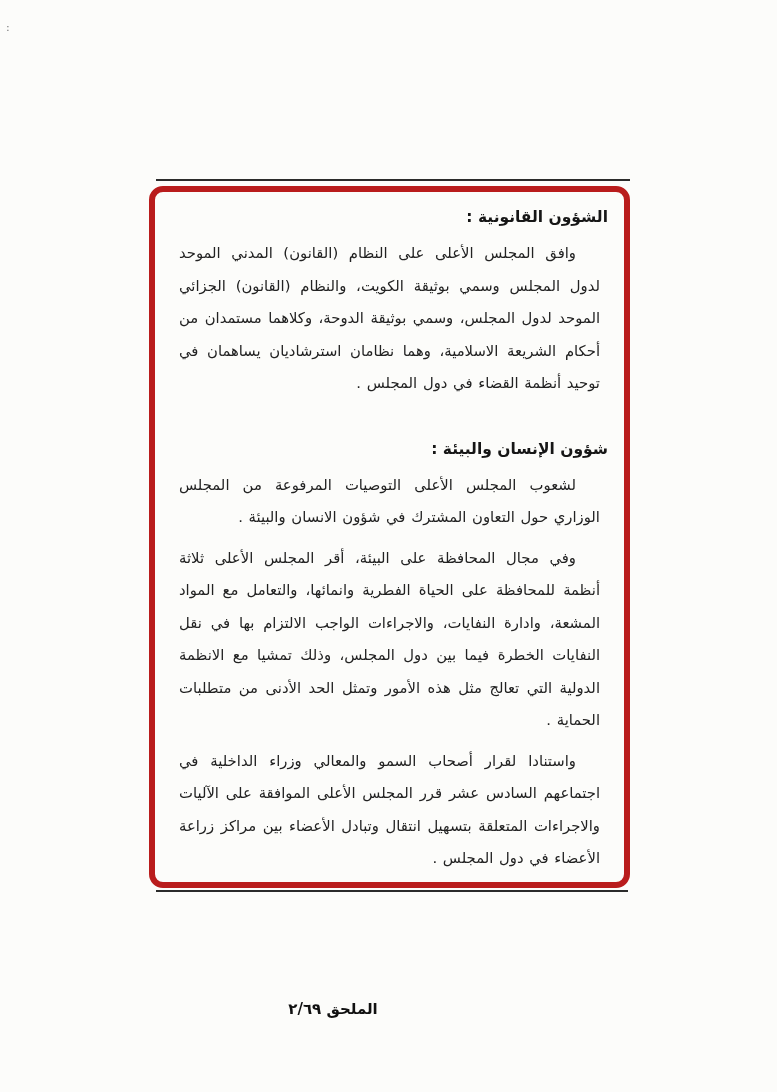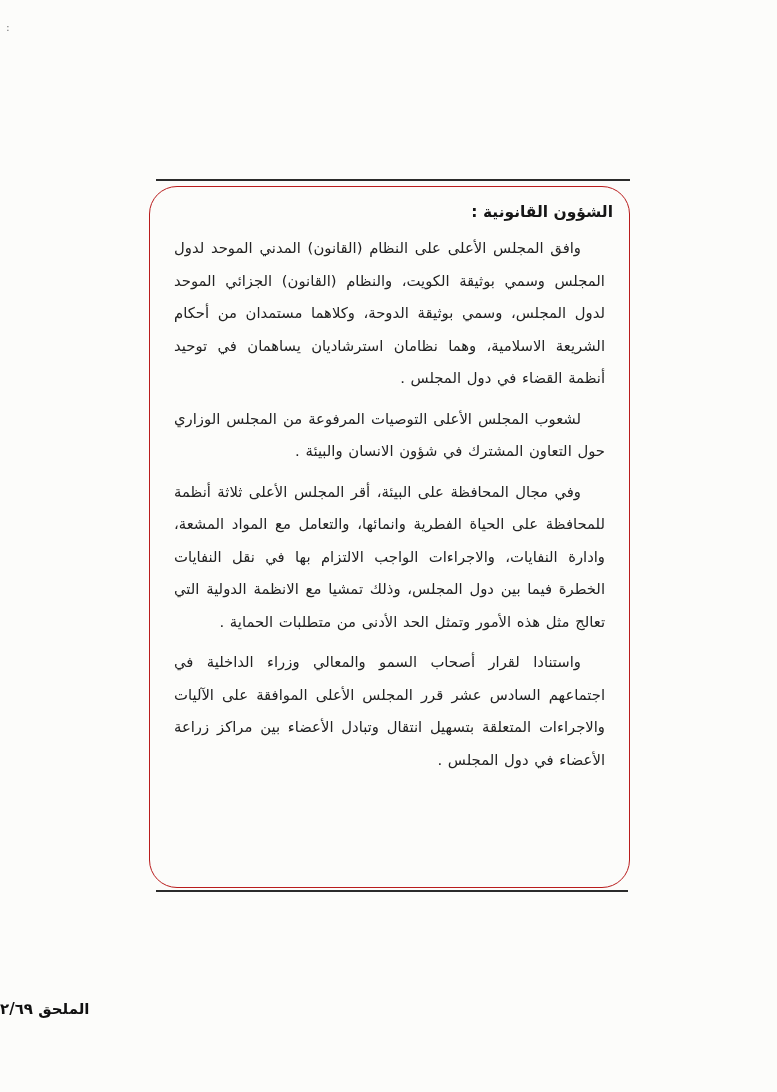--- a/index.html
+++ b/index.html
@@ -42,22 +42,22 @@
     background: #2b2b2b;
   }
   
   .doc-frame {
     position: absolute;
     left: 149px;
     top: 186px;
     width: 481px;
     height: 702px;
     box-sizing: border-box;
-    border: 1px solid #b91c1c;
-    border-radius: 28px;
+    border: 6px solid #b91c1c;
+    border-radius: 14px;
     padding: 13px 16px 15px 16px;
     direction: rtl;
     overflow: hidden;
   }
   .doc-frame h2 {
     margin: 0 0 7px 0;
     font-size: 15.5px;
     font-weight: 700;
     line-height: 24px;
     text-align: right;
@@ -73,21 +73,21 @@
     text-align: justify;
     text-indent: 24px;
     word-spacing: 1px;
     color: #222;
   }
   .footer {
     position: absolute;
     left: 0;
     top: 999px;
     width: 666px;
-    text-align: left;
+    text-align: center;
     direction: rtl;
   }
   .footer .annex {
     font-weight: 700;
     font-size: 15px;
     line-height: 20px;
     color: #111;
   }
   .footer .pagenum {
     font-size: 14px;
@@ -104,20 +104,21 @@
 <div class="rule-top"></div>
 
 <div class="doc-frame">
 
   <section class="section-legal">
     <h2>الشؤون القانونية :</h2>
     <p>وافق المجلس الأعلى على النظام (القانون) المدني الموحد لدول المجلس وسمي بوثيقة الكويت، والنظام (القانون) الجزائي الموحد لدول المجلس، وسمي بوثيقة الدوحة، وكلاهما مستمدان من أحكام الشريعة الاسلامية، وهما نظامان استرشاديان يساهمان في توحيد أنظمة القضاء في دول المجلس .</p>
   </section>
 
   <section class="section-human">
+    <h2>شؤون الإنسان والبيئة :</h2>
     <p>لشعوب المجلس الأعلى التوصيات المرفوعة من المجلس الوزاري حول التعاون المشترك في شؤون الانسان والبيئة .</p>
     <p>وفي مجال المحافظة على البيئة، أقر المجلس الأعلى ثلاثة أنظمة للمحافظة على الحياة الفطرية وانمائها، والتعامل مع المواد المشعة، وادارة النفايات، والاجراءات الواجب الالتزام بها في نقل النفايات الخطرة فيما بين دول المجلس، وذلك تمشيا مع الانظمة الدولية التي تعالج مثل هذه الأمور وتمثل الحد الأدنى من متطلبات الحماية .</p>
     <p>واستنادا لقرار أصحاب السمو والمعالي وزراء الداخلية في اجتماعهم السادس عشر  قرر المجلس الأعلى الموافقة على الآليات والاجراءات المتعلقة بتسهيل انتقال وتبادل الأعضاء بين مراكز زراعة الأعضاء في دول المجلس .</p>
   </section>
 
 </div>
 
 <div class="rule-bottom"></div>
 
 <div class="footer">

